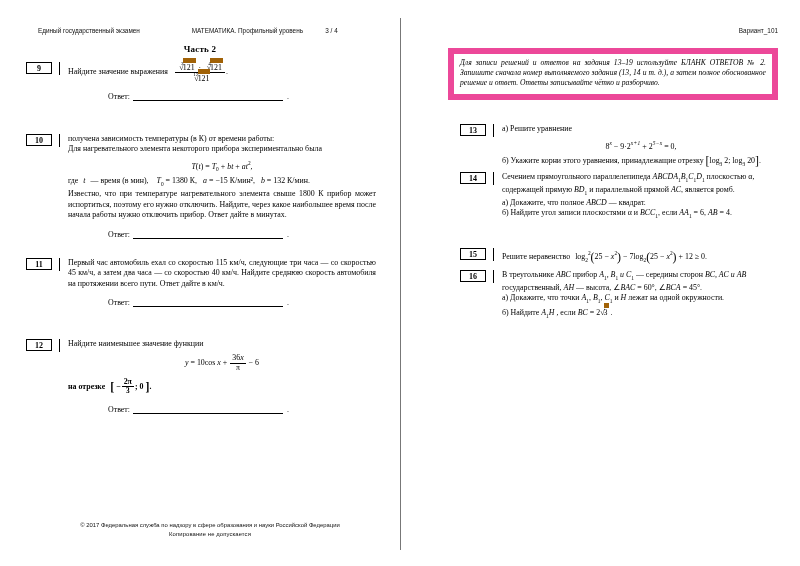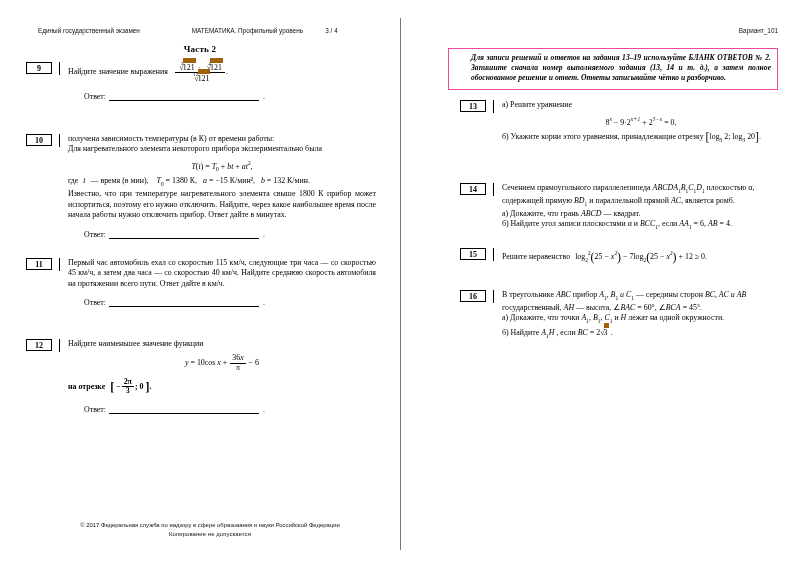--- a/index.html
+++ b/index.html
@@ -65,40 +65,40 @@
     font-size:7.9px;
     line-height:10.4px;
     text-align:justify;
     text-justify:inter-word;
   }
   .body.ragged{text-align:left;}
   .centered{text-align:center;margin:3px 0 2px;}
 
   
   .answer{
-    margin-left:38px;
+    margin-left:62px;
     font-size:7.9px;
     display:flex;align-items:flex-end;gap:3px;
     margin-top:9px;
     padding-left:20px;
   }
   .answer .lbl{white-space:nowrap;}
   .answer .rule{
     display:inline-block;width:150px;
     border-bottom:1px solid #000;height:7px;
   }
   .answer .dot{margin-left:1px;}
 
   
   .notebox{
     position:absolute;
-    border:1px solid #ec4899;
+    border:6px solid #ec4899;
     box-sizing:border-box;
-    padding:4px 6px 5px 22px;
-    font-weight:bold;font-style:italic;
+    padding:4px 6px 5px 6px;
+    font-weight:normal;font-style:italic;
     font-size:7.6px;line-height:10.2px;
     text-align:justify;
   }
 
   
   .footer{
     position:absolute;left:30px;width:360px;
     text-align:center;
     font-family:"Liberation Sans", sans-serif;
     font-size:5.9px;
@@ -243,54 +243,54 @@
       <div class="l2">Копирование не допускается</div>
     </div>
   </div>
 
   <div class="col col-right">
 
     <div class="runhead-right">Вариант_101</div>
 
     <div class="notebox" style="left:48px;right:22px;top:48px;">Для записи решений и ответов на задания 13–19 используйте БЛАНК ОТВЕТОВ № 2. Запишите сначала номер выполняемого задания (13, 14 и т. д.), а затем полное обоснованное решение и ответ. Ответы записывайте чётко и разборчиво.</div>
 
-    <div class="task" style="left:60px;right:20px;top:100px;font-family:Liberation Serif, serif;">
+    <div class="task" style="left:60px;right:20px;top:124px;font-family:Liberation Serif, serif;">
       <div class="numbox">13</div>
       <div class="numrule"></div>
       <div class="body ragged">
         <div>а) Решите уравнение</div>
         <div class="centered" style="margin-top:4px;">
           8<span class="sup it">x</span> − 9·2<span class="sup it">x + 1</span> + 2<span class="sup it">5 − x</span> = 0,
         </div>
         <div style="margin-top:4px;">
           <span>б) Укажите корни этого уравнения, принадлежащие отрезку</span>
           <span>
             <span class="brk">[</span>log<span class="sub">3</span>&nbsp;2; log<span class="sub">3</span>&nbsp;20<span class="brk">]</span>.
           </span>
         </div>
       </div>
     </div>
 
-    <div class="task" style="left:60px;right:20px;top:183px;">
+    <div class="task" style="left:60px;right:20px;top:172px;">
       <div class="numbox">14</div>
       <div class="numrule"></div>
       <div class="body ragged">
         <div>
           <span>Сечением прямоугольного параллелепипеда</span>
           <span class="m">ABCDA<span class="sub">1</span>B<span class="sub">1</span>C<span class="sub">1</span>D<span class="sub">1</span></span>
           <span>плоскостью α,</span>
         </div>
         <div>
           <span>содержащей прямую</span>
           <span class="m">BD<span class="sub">1</span></span>
           <span>и параллельной прямой</span>
           <span class="m">AC</span><span>, является ромб.</span>
         </div>
         <div>
-          <span>а) Докажите, что грань</span>
+          <span>а) Докажите, что полное</span>
           <span class="m">ABCD</span>
           <span>— квадрат.</span>
         </div>
         <div>
           <span>б) Найдите угол записи плоскостями α и</span>
           <span class="m">BCC<span class="sub">1</span></span><span>, если <span class="m">AA</span><span class="sub">1</span> = 6, <span class="m">AB</span> = 4.</span>
         </div>
       </div>
     </div>
 
@@ -299,21 +299,21 @@
       <div class="numrule"></div>
       <div class="body ragged">
         <span>Решите неравенство</span>
         <span style="margin-left:3px;">
           log<span class="sub">2</span><span class="sup">2</span><span class="brk">(</span>25 − <span class="m">x</span><span class="sup">2</span><span class="brk">)</span>
           − 7log<span class="sub">2</span><span class="brk">(</span>25 − <span class="m">x</span><span class="sup">2</span><span class="brk">)</span> + 12 ≥ 0.
         </span>
       </div>
     </div>
 
-    <div class="task" style="left:60px;right:20px;top:290px;">
+    <div class="task" style="left:60px;right:20px;top:270px;">
       <div class="numbox">16</div>
       <div class="numrule"></div>
       <div class="body ragged">
         <div>
           <span>В треугольнике</span>
           <span class="m">ABC</span>
           <span>прибор</span>
           <span class="m">A<span class="sub">1</span>, B<span class="sub">1</span> и C<span class="sub">1</span></span>
           <span>— середины сторон</span>
           <span class="m">BC, AC и AB</span>

